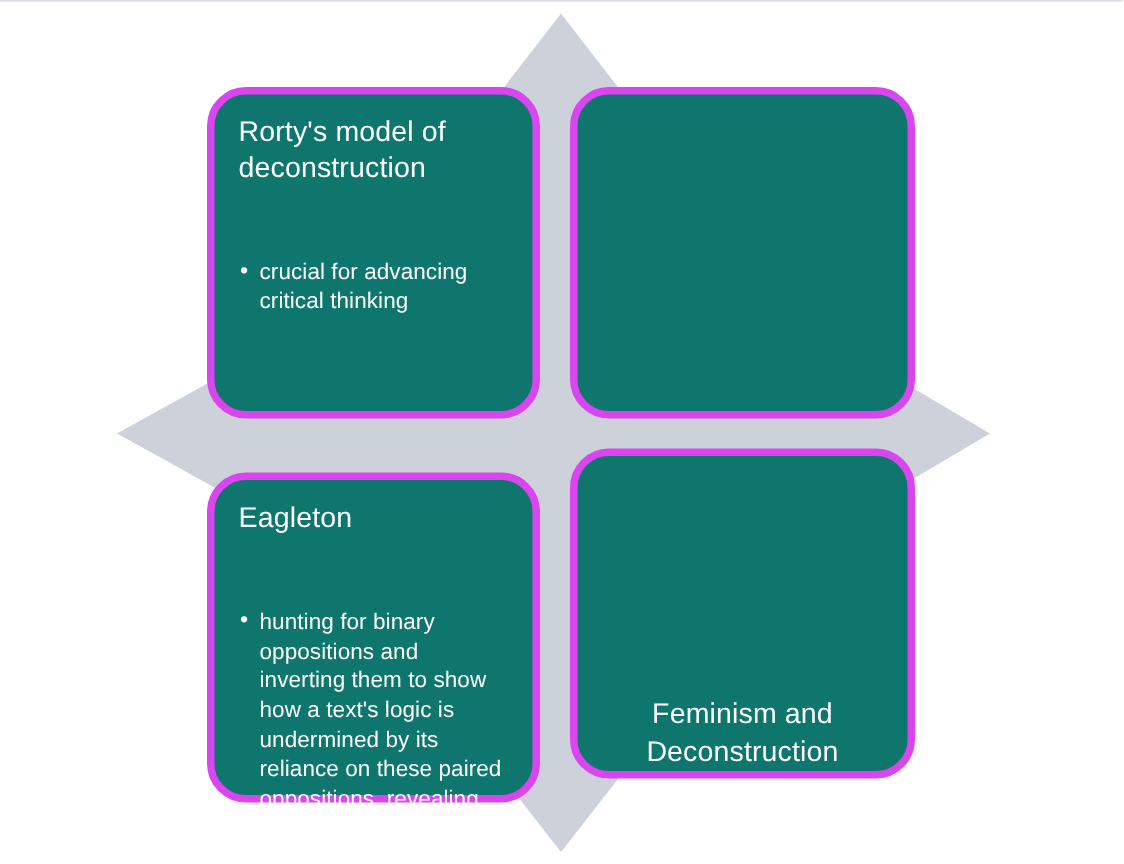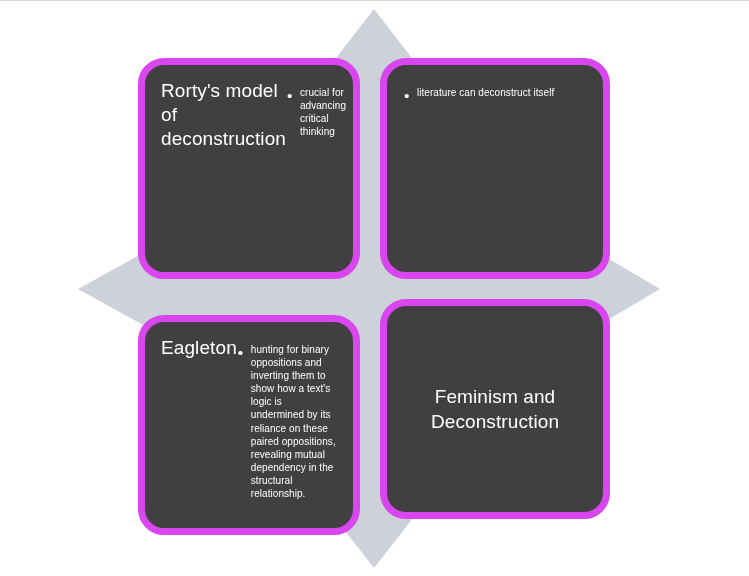--- a/index.html
+++ b/index.html
@@ -25,34 +25,34 @@
     position: absolute;
     left: 0; top: 0;
     width: 749px; height: 576px;
     z-index: 1;
   }
 
   
   .quad {
     position: absolute;
     z-index: 2;
-    background: #404040;
-    border: 7px solid #d946ef;
+    background: #0f766e;
+    border: 5px solid #d946ef;
     border-radius: 26px;
     color: #ffffff;
     padding: 14px 16px 12px 16px;
     display: flex;
-    flex-direction: row;
+    flex-direction: column;
   }
 
   .quad-tl { left: 138px; top: 57px;  width: 222px; height: 221px; }
   .quad-tr { left: 380px; top: 57px;  width: 230px; height: 221px; }
   .quad-bl { left: 138px; top: 314px; width: 222px; height: 220px; }
   .quad-br { left: 380px; top: 298px; width: 230px; height: 220px;
-             align-items: center; justify-content: flex-start; padding: 14px 20px; }
+             align-items: center; justify-content: flex-end; padding: 0 20px; }
 
   .quad-title {
     font-size: 19px;
     line-height: 1.26;
     font-weight: 400;
     letter-spacing: 0.1px;
     white-space: pre-line;
   }
 
   .quad-br .quad-title {
@@ -61,25 +61,26 @@
     line-height: 1.32;
   }
 
   .bullets {
     list-style: none;
     margin-top: 7px;
   }
 
   .bullets li {
     position: relative;
-    font-size: 10px;
+    font-size: 15px;
     line-height: 1.30;
     padding-left: 14px;
     margin-bottom: 2px;
     letter-spacing: 0.05px;
+    margin-top: 40px;
   }
 
   .bullets li::before {
     content: "\2022";
     position: absolute;
     left: 1px;
     top: -0.5px;
     font-size: 15.5px;
   }
 
@@ -96,21 +97,20 @@
 
   <div class="quad quad-tl">
     <div class="quad-title">Rorty's model of deconstruction</div>
     <ul class="bullets">
       <li>crucial for advancing critical thinking</li>
     </ul>
   </div>
 
   <div class="quad quad-tr">
     <ul class="bullets">
-      <li>literature can deconstruct itself</li>
     </ul>
   </div>
 
   <div class="quad quad-bl">
     <div class="quad-title">Eagleton</div>
     <ul class="bullets">
       <li>hunting for binary oppositions and inverting them to show how a text's logic is undermined by its reliance on these paired oppositions, revealing mutual dependency in the structural relationship.</li>
     </ul>
   </div>
 

